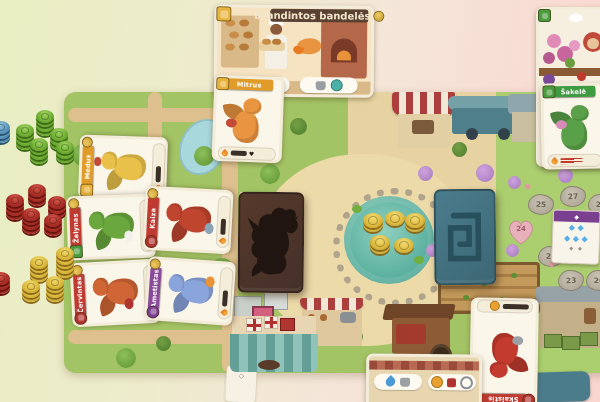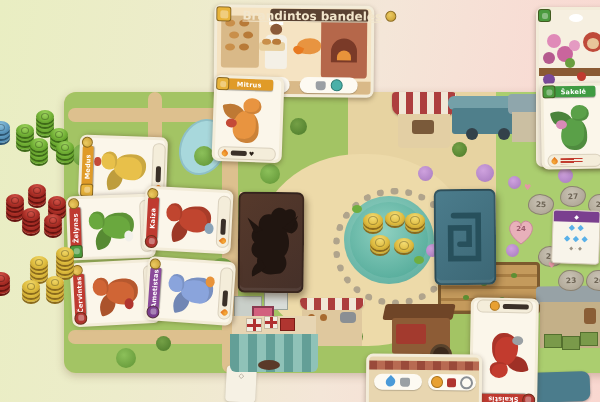--- a/index.html
+++ b/index.html
@@ -384,21 +384,21 @@
       <div class="abs" style="left:48px;top:27px;width:22px;height:34px;background:#f4f0e6;border-radius:5px 5px 3px 3px;"></div>
       <div class="abs" style="left:42px;top:34px;width:26px;height:9px;background:#e8d0a0;border-radius:3px;">
         <div class="abs" style="left:3px;top:-3px;width:9px;height:6px;border-radius:50%;background:#c98f4a;"></div>
         <div class="abs" style="left:13px;top:-3px;width:9px;height:6px;border-radius:50%;background:#b87a38;"></div>
       </div>
       <div class="abs" style="left:80px;top:30px;width:24px;height:16px;background:#e89440;border-radius:60% 50% 50% 40%;"></div>
       <div class="abs" style="left:76px;top:38px;width:10px;height:8px;background:#e87a20;border-radius:50% 0 50% 50%;transform:rotate(25deg);"></div>
       <div class="abs" style="left:0;bottom:0;width:100%;height:13px;background:#d9b988;"></div>
     </div>
     <div class="abs" style="top:4px;left:56px;width:98px;height:13px;background:#5a4232;border-radius:3px;display:flex;align-items:center;justify-content:center;gap:3px;z-index:4;">
-      <span style="color:#f2e6cc;font-size:12px;font-weight:bold;white-space:nowrap;text-decoration:underline;">Brandintos bandelės</span>
+      <span style="color:#f2e6cc;font-size:10px;font-weight:bold;white-space:nowrap;">Brandintos bandelės</span>
       <span style="width:9px;height:9px;border-radius:50%;background:radial-gradient(circle at 40% 35%,#eccb62,#c79a2e);border:1px solid #8a6a1c;flex:0 0 auto;"></span>
     </div>
     <div class="chip-sq" style="background:#e8b33a;width:15px;height:15px;"></div>
     <div class="abs" style="left:18px;bottom:4px;width:58px;height:16px;background:#fdfaf2;border-radius:8px;display:flex;align-items:center;justify-content:center;gap:5px;z-index:4;box-shadow:0 1px 1px rgba(0,0,0,.2);">
       <span style="width:10px;height:9px;background:#d9a050;border-radius:2px;"></span>
       <span style="width:10px;height:10px;border-radius:50%;background:#e8a030;border:1px solid #a87018;"></span>
     </div>
     <div class="abs" style="left:86px;bottom:4px;width:58px;height:16px;background:#fdfaf2;border-radius:8px;display:flex;align-items:center;justify-content:center;gap:5px;z-index:4;box-shadow:0 1px 1px rgba(0,0,0,.2);">
       <span style="width:10px;height:9px;background:#9a9fa4;border-radius:2px 2px 4px 4px;"></span>
       <span style="width:10px;height:10px;border-radius:50%;background:#4ab0a8;border:1px solid #2a7a72;"></span>

